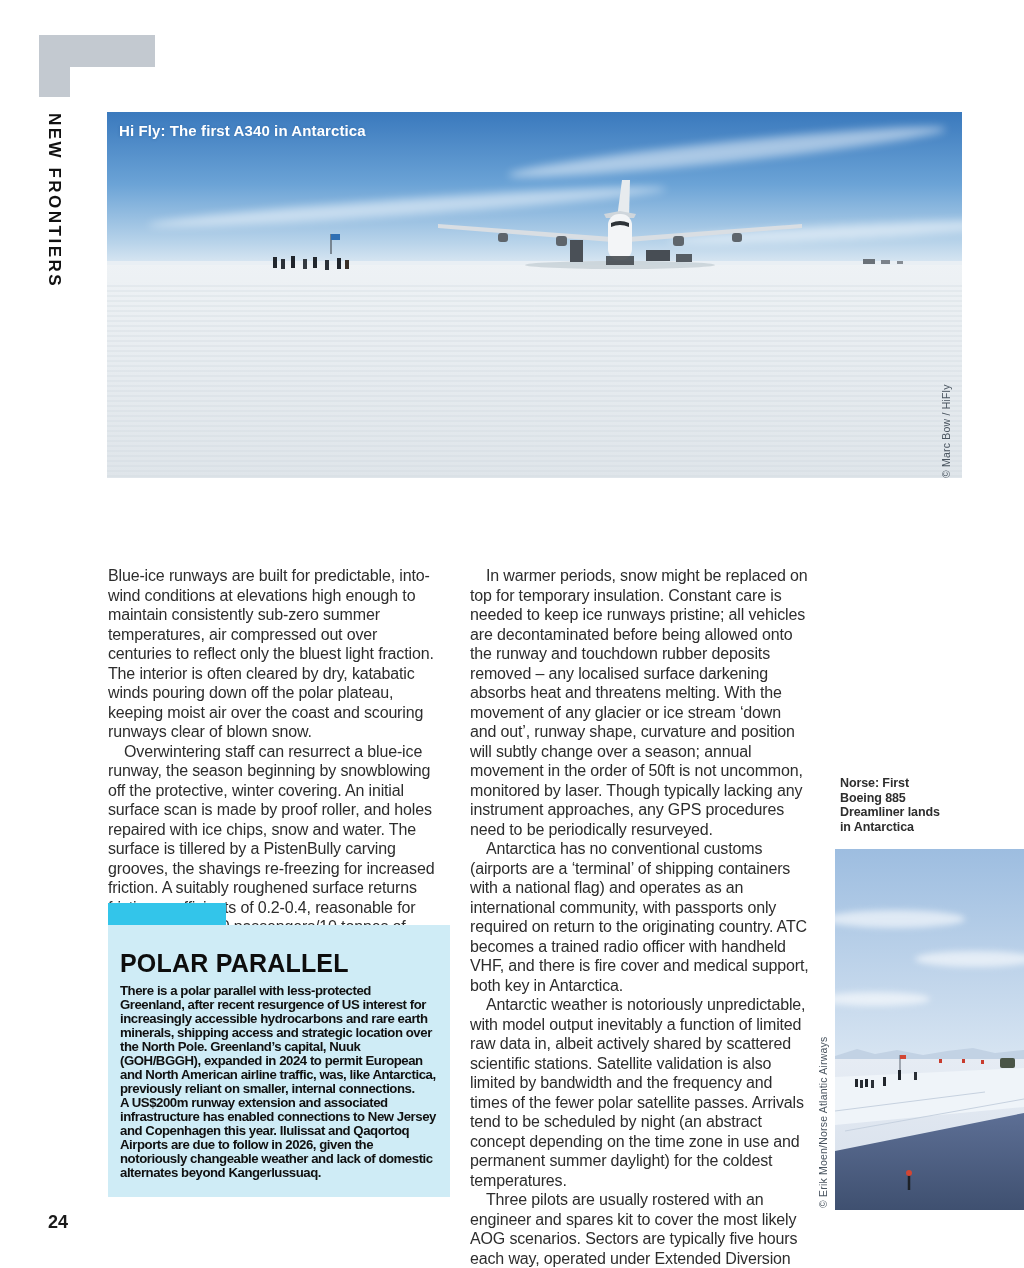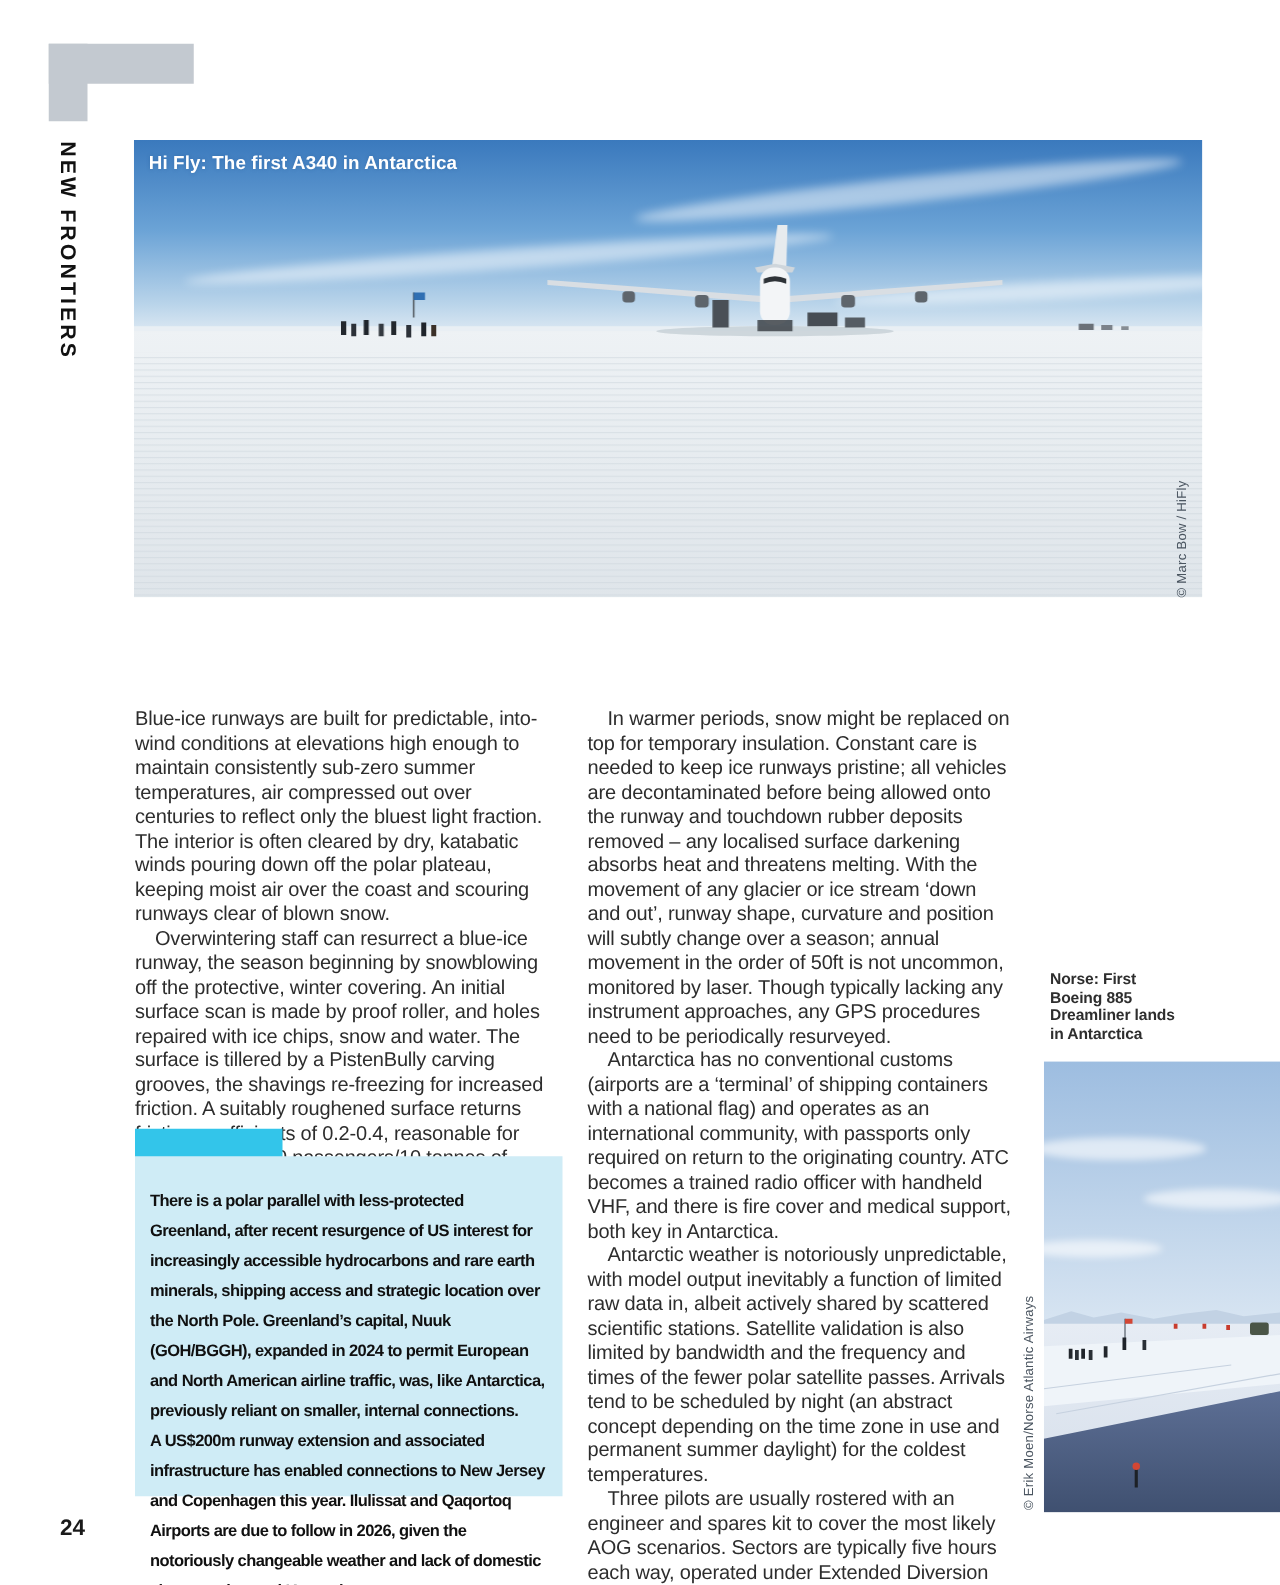--- a/index.html
+++ b/index.html
@@ -44,21 +44,21 @@
   
   .infobox-tab { position:absolute; left:108px; top:903px; width:118px; height:33px; background:#33c5ea; }
   .infobox {
     position:absolute; left:108px; top:925px; width:342px; height:272px;
     background:#cfecf6; padding:24px 12px 0 12px;
   }
   .infobox-title {
     font-size:25px; font-weight:bold; color:#0d0d0d; letter-spacing:0.2px; margin-bottom:6px;
   }
   .infobox-p {
-    font-size:13.2px; font-weight:bold; line-height:24px; letter-spacing:-0.45px;
+    font-size:13.2px; font-weight:bold; line-height:14px; letter-spacing:-0.45px;
     color:#101010; font-stretch:condensed;
   }
 
   
   .norse-caption {
     position:absolute; left:840px; top:776px; width:112px;
     font-size:12.5px; font-weight:bold; line-height:14.5px; color:#2e2e2e; letter-spacing:-0.1px;
   }
   .norse-photo { position:absolute; left:835px; top:849px; width:189px; height:361px; overflow:hidden; }
 
@@ -156,20 +156,21 @@
   </div>
   <div class="col col2">
     <p class="body-p indent">In warmer periods, snow might be replaced on top for temporary insulation. Constant care is needed to keep ice runways pristine; all vehicles are decontaminated before being allowed onto the runway and touchdown rubber deposits removed – any localised surface darkening absorbs heat and threatens melting. With the movement of any glacier or ice stream ‘down and out’, runway shape, curvature and position will subtly change over a season; annual movement in the order of 50ft is not uncommon, monitored by laser. Though typically lacking any instrument approaches, any GPS procedures need to be periodically resurveyed.</p>
     <p class="body-p indent">Antarctica has no conventional customs (airports are a ‘terminal’ of shipping containers with a national flag) and operates as an international community, with passports only required on return to the originating country. ATC becomes a trained radio officer with handheld VHF, and there is fire cover and medical support, both key in Antarctica.</p>
     <p class="body-p indent">Antarctic weather is notoriously unpredictable, with model output inevitably a function of limited raw data in, albeit actively shared by scattered scientific stations. Satellite validation is also limited by bandwidth and the frequency and times of the fewer polar satellite passes. Arrivals tend to be scheduled by night (an abstract concept depending on the time zone in use and permanent summer daylight) for the coldest temperatures.</p>
     <p class="body-p indent">Three pilots are usually rostered with an engineer and spares kit to cover the most likely AOG scenarios. Sectors are typically five hours each way, operated under Extended Diversion Time Operations, with additional survival gear requirements. Communications include ADS-B flight following, HF and Iridium satellite until station</p>
   </div>
 
   <div class="infobox-tab"></div>
   <div class="infobox">
+    <div class="infobox-title">POLAR PARALLEL</div>
     <p class="infobox-p">There is a polar parallel with less-protected Greenland, after recent resurgence of US interest for increasingly accessible hydrocarbons and rare earth minerals, shipping access and strategic location over the North Pole. Greenland’s capital, Nuuk (GOH/BGGH), expanded in 2024 to permit European and North American airline traffic, was, like Antarctica, previously reliant on smaller, internal connections.</p>
     <p class="infobox-p">A US$200m runway extension and associated infrastructure has enabled connections to New Jersey and Copenhagen this year. Ilulissat and Qaqortoq Airports are due to follow in 2026, given the notoriously changeable weather and lack of domestic alternates beyond Kangerlussuaq.</p>
   </div>
 
   <div class="norse-caption">Norse: First Boeing 885 Dreamliner lands in Antarctica</div>
   <div class="norse-photo">
     <svg width="189" height="361" viewBox="0 0 189 361">
       <defs>
         <linearGradient id="nsky" x1="0" y1="0" x2="0" y2="1">
           <stop offset="0" stop-color="#9dbde0"></stop>

